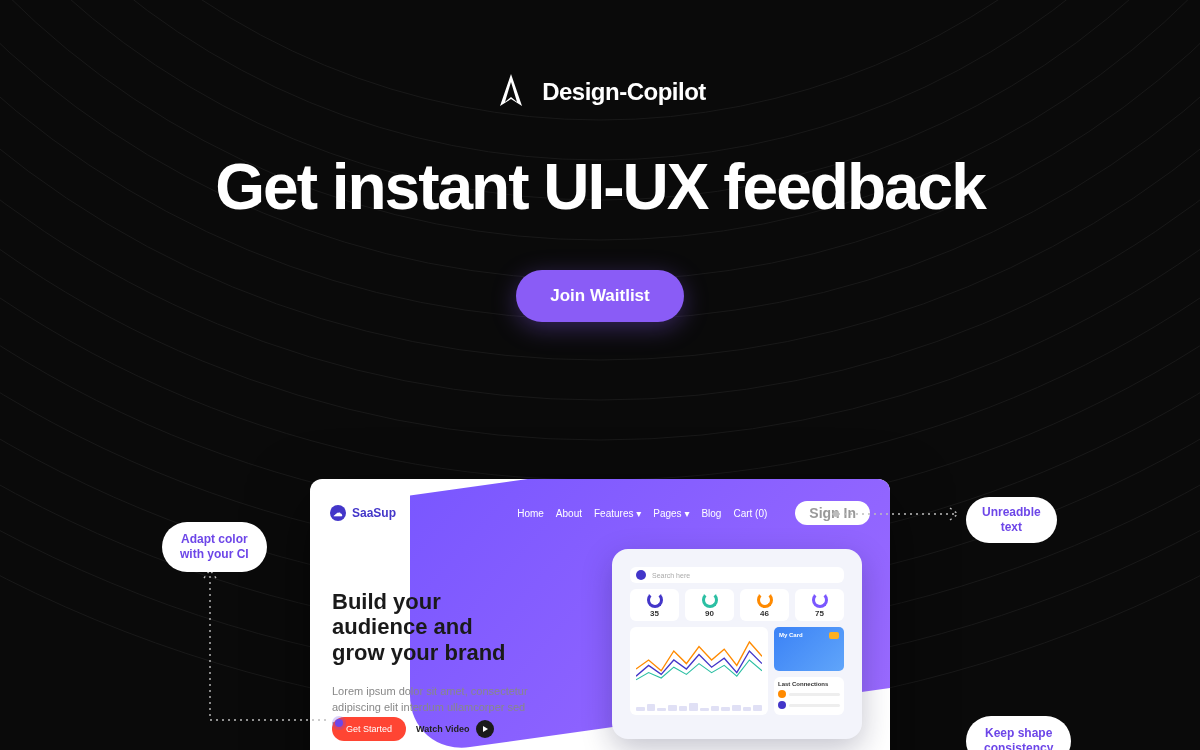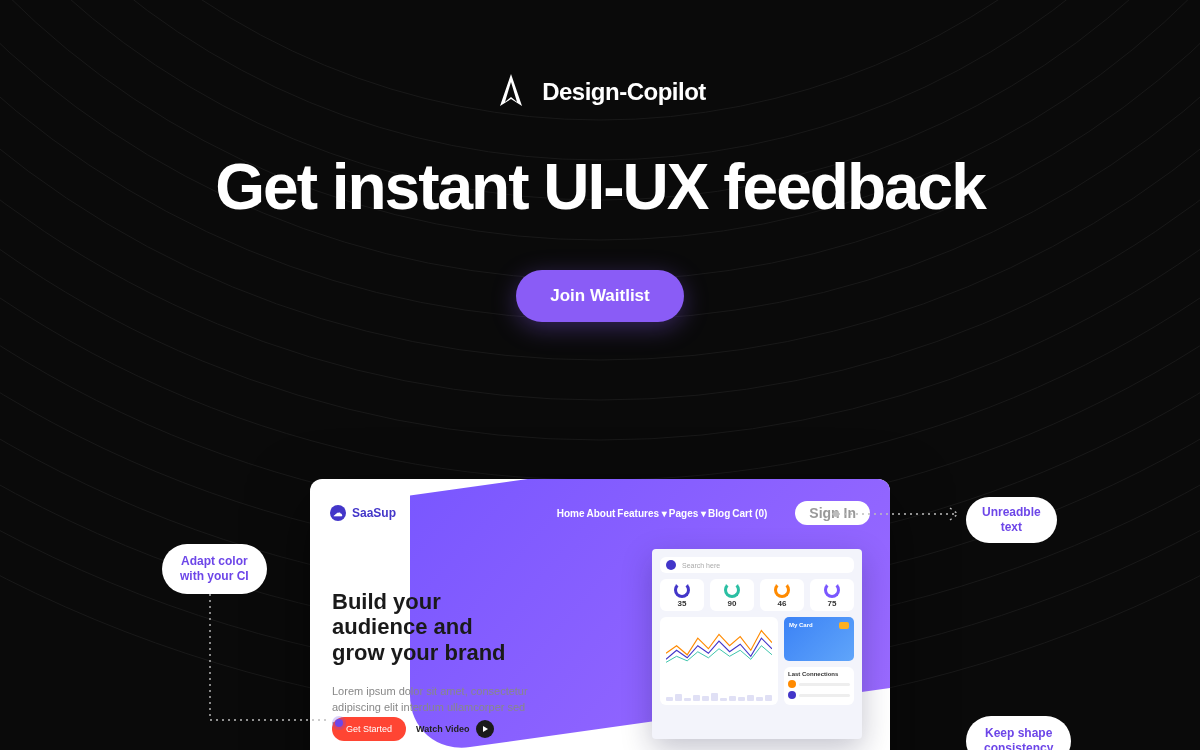--- a/index.html
+++ b/index.html
@@ -103,21 +103,21 @@
     display: flex; align-items: center; gap: 6px;
     color: #4336c9;
     font-weight: 700;
     font-size: 12px;
   }
   .show-brand-icon {
     width: 16px; height: 16px; border-radius: 50%;
     background: #4336c9;
     display:flex;align-items:center;justify-content:center;color:#fff;font-size:9px;
   }
-  .show-menu { display:flex; gap:2px; margin-left:auto; font-weight:700;align-items:flex-end; }
+  .show-menu { display:flex; gap:12px; margin-left:auto; font-weight:400;align-items:flex-end; }
   .show-menu span { white-space:nowrap; }
   .show-signin {
     background:#fff; color:#999; border-radius:999px;
     padding:4px 14px; font-size:14px; font-weight:600;
     margin-left:12px;
   }
   .show-left {
     position:absolute; left:22px; top:110px; width:230px;
   }
   .show-title {
@@ -140,24 +140,24 @@
   }
   .play-circ {
     width:18px;height:18px;border-radius:50%;background:#1a1a1a;
     display:flex;align-items:center;justify-content:center;
   }
   .play-circ::after{
     content:"";border-left:5px solid #fff;border-top:3px solid transparent;border-bottom:3px solid transparent;margin-left:1px;
   }
   .mini-dash {
     position:absolute; right:28px; top:70px;
-    width:210px; height:190px;
-    background:#f3f4fb; border-radius:4px;
+    width:250px; height:190px;
+    background:#f3f4fb; border-radius:16px;
     box-shadow:0 10px 30px rgba(20,20,60,0.25);
-    padding:8px;
+    padding:18px;
   }
   .mini-top {
     height:16px; background:#fff; border-radius:6px;
     display:flex; align-items:center; padding:0 6px; gap:6px;
     font-size:7px; color:#aaa;
   }
   .mini-cloud{width:10px;height:10px;border-radius:50%;background:#4336c9;}
   .gauges{display:flex;gap:6px;margin-top:6px;}
   .gauge{
     flex:1;height:32px;background:#fff;border-radius:6px;
@@ -188,21 +188,21 @@
     color:#6d46e8;
     font-size:12px;
     font-weight:600;
     border-radius:999px;
     padding:8px 16px;
     text-align:center;
     line-height:1.25;
     z-index:5;
     white-space:nowrap;
   }
-  .co-left { left:162px; top:544px; padding:10px 18px; }
+  .co-left { left:162px; top:522px; padding:10px 18px; }
   .co-right-top { left:966px; top:497px; }
   .co-right-bot { left:966px; top:716px; padding:10px 18px; }
 
   .dotline{position:absolute;z-index:4;}
   .dotline path{stroke:#bdbdbd;stroke-width:1.4;stroke-dasharray:2 4;fill:none;}
   .dotline circle{fill:#bdbdbd;}
   .slider-dot{
     position:absolute; width:8px;height:8px;border-radius:50%;
     background:#6d46e8; box-shadow:0 0 0 3px rgba(109,70,232,0.25);
   }

